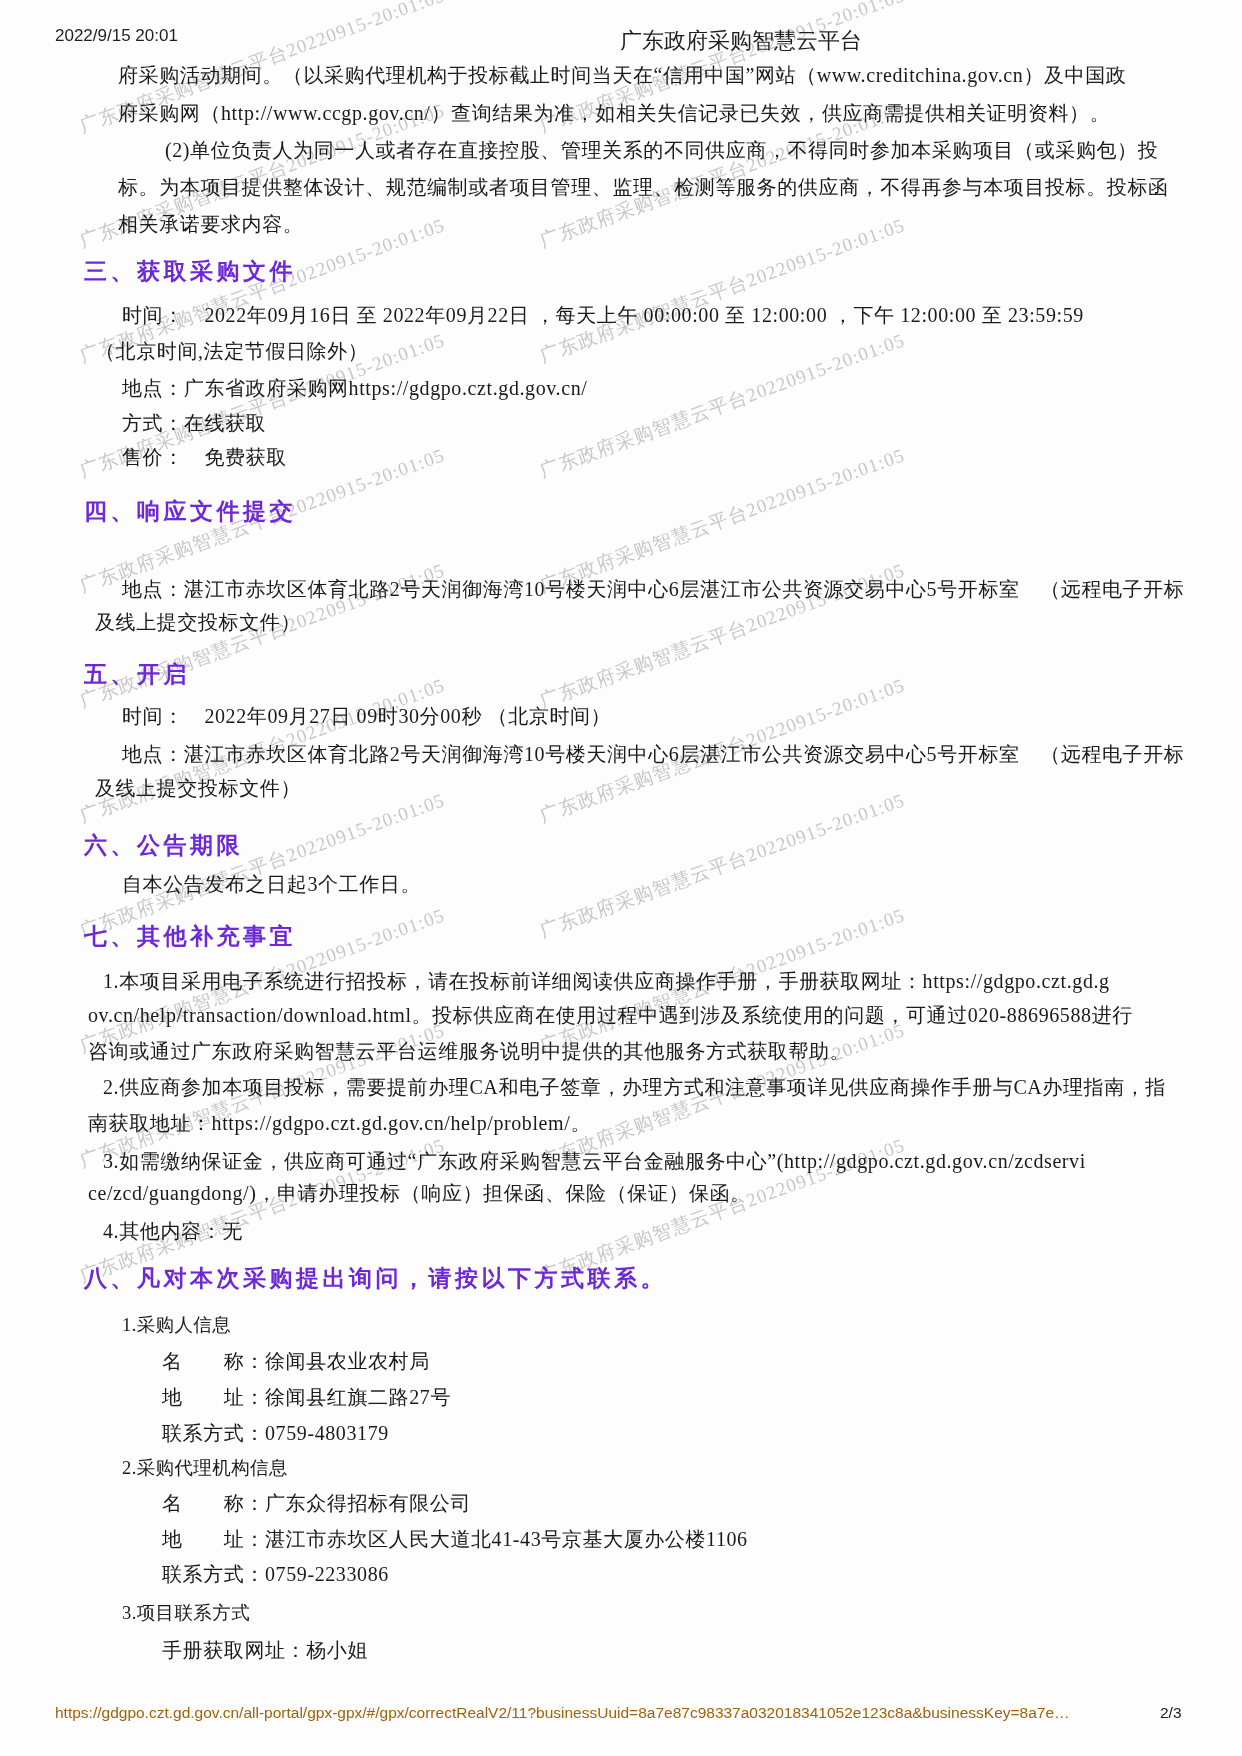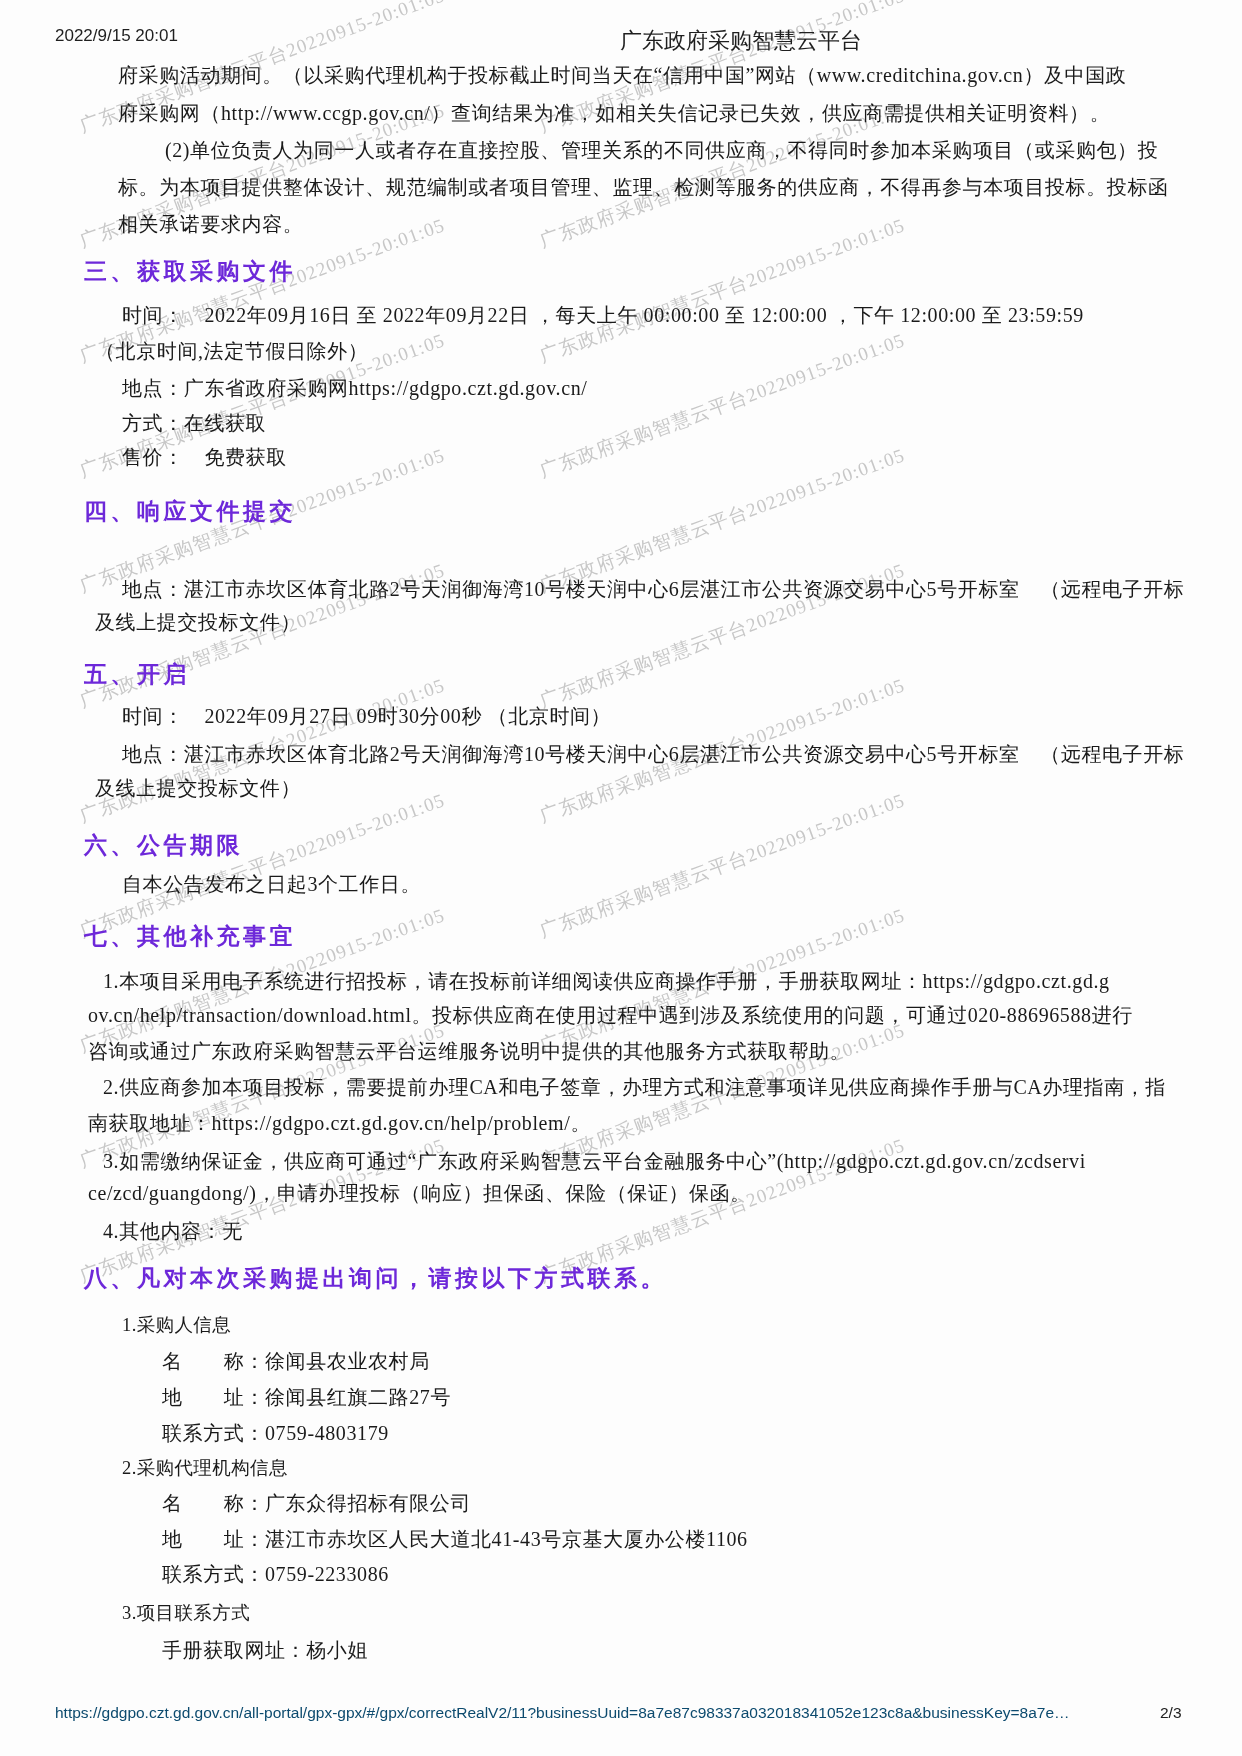--- a/index.html
+++ b/index.html
@@ -23,21 +23,21 @@
     white-space:nowrap;
   }
   
   .hdr-date,.hdr-title,.ftr-url,.ftr-page{
     position:absolute;z-index:2;
     font-family:"Liberation Sans","DejaVu Sans",sans-serif;
     color:#1f1f1f;white-space:pre;
   }
   .hdr-date{left:55px;top:26px;font-size:17px;}
   .hdr-title{left:620px;top:26px;font-size:22px;}
-  .ftr-url{left:55px;top:1704px;font-size:15.5px;color:#0c4a6e;}
+  .ftr-url{left:55px;top:1704px;font-size:15.5px;color:#a16207;}
   .ftr-page{left:1160px;top:1704px;font-size:15.5px;color:#202020;}
   
   .ln,.ln-sub,.h{
     position:absolute;z-index:2;
     white-space:pre;
   }
   .ln{font-size:20px;letter-spacing:0.6px;line-height:30px;}
   .ln-sub{font-size:18.5px;letter-spacing:0.4px;line-height:28px;}
   .h{font-size:23px;font-weight:bold;letter-spacing:3.5px;line-height:34px;color:#6d28d9;font-family:Liberation Serif, serif;}
 </style>

